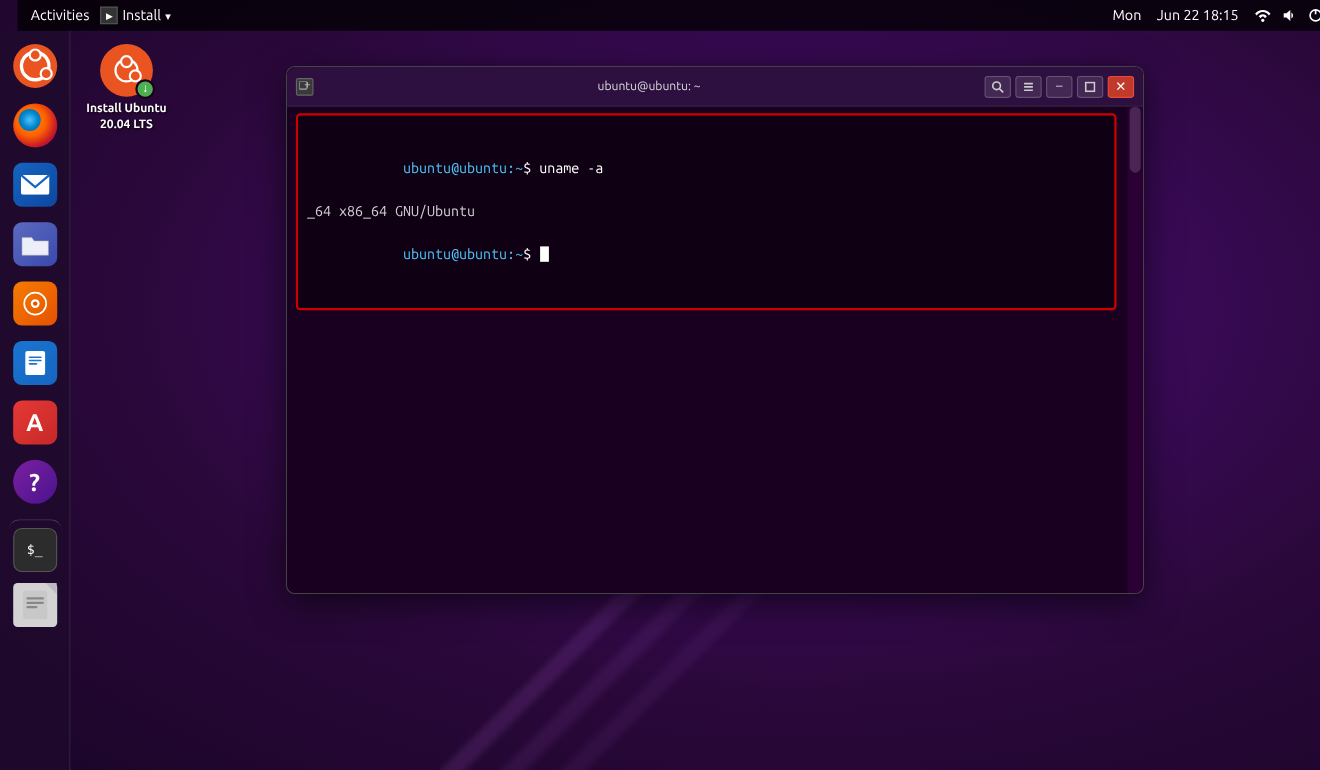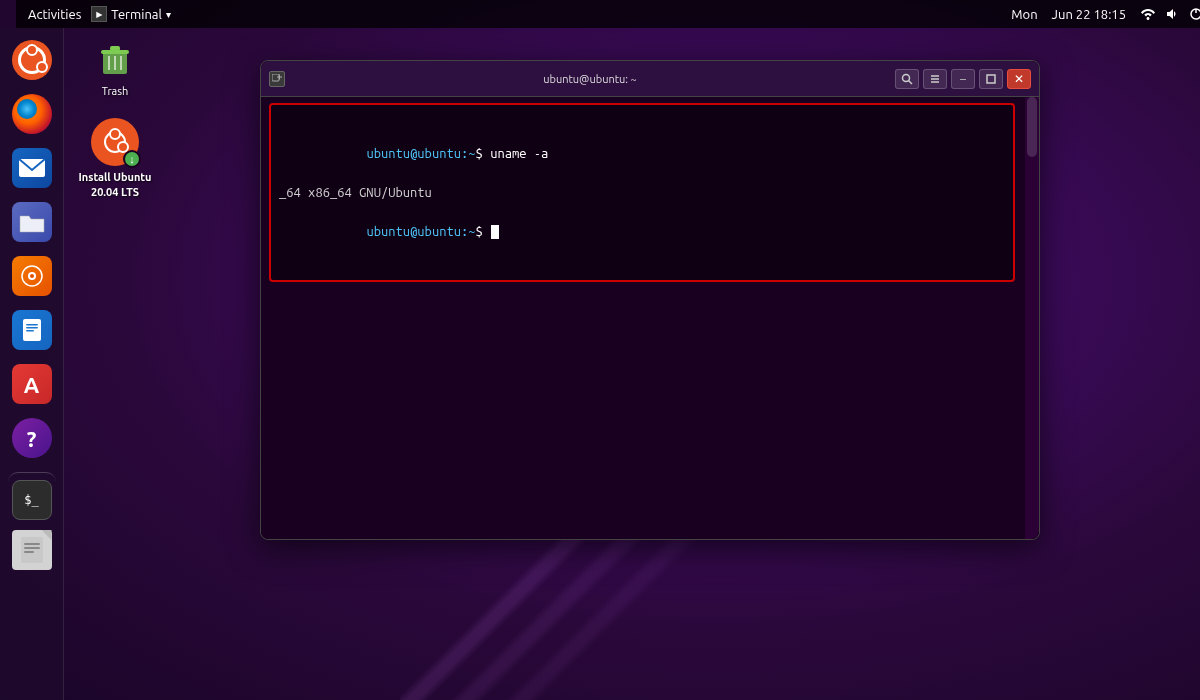--- a/index.html
+++ b/index.html
@@ -466,21 +466,21 @@
 </head>
 <body>
 
 <div class="desktop">
 
   <div class="topbar">
     <div class="topbar-left">
       <span class="topbar-activities">Activities</span>
       <span class="topbar-terminal">
         <span class="terminal-icon-box">▶</span>
-        <span>Terminal</span>
+        <span>Install</span>
         <span style="font-size:10px;">▾</span>
       </span>
     </div>
     <div class="topbar-right">
       <span>Mon</span>
       <span>Jun 22  18:15</span>
       <span style="display:flex;gap:8px;align-items:center;">
         <svg width="16" height="16" viewBox="0 0 16 16">
             <path d="M8 3C5 3 2.5 4.5 1 6.5l1.5 1.5C3.8 6.2 5.8 5 8 5s4.2 1.2 5.5 3L15 6.5C13.5 4.5 11 3 8 3zm0 4c-1.5 0-2.8.7-3.7 1.8L6 10.5C6.6 9.6 7.2 9 8 9s1.4.6 2 1.5l1.7-1.7C10.8 7.7 9.5 7 8 7zm0 4c-.8 0-1.5.7-1.5 1.5S7.2 14 8 14s1.5-.7 1.5-1.5S8.8 11 8 11z" fill="#fff"></path>
           </svg>
@@ -569,33 +569,20 @@
           <rect width="16" height="2" x="4" y="7" rx="1" fill="#888"></rect>
           <rect width="16" height="2" x="4" y="11" rx="1" fill="#888"></rect>
           <rect width="10" height="2" x="4" y="15" rx="1" fill="#888"></rect>
         </svg>
       </div>
     </div>
   </div>
 
   <div class="desktop-icons">
 
-    <div class="desktop-icon">
-      <div class="trash-icon-wrap">
-        <svg class="trash-svg" viewBox="0 0 36 36">
-          <rect x="6" y="10" width="24" height="22" rx="2" fill="#6ab04c" opacity="0.9"></rect>
-          <rect x="4" y="8" width="28" height="4" rx="2" fill="#7ecb52"></rect>
-          <rect x="13" y="4" width="10" height="5" rx="2" fill="#7ecb52"></rect>
-          <line x1="12" y1="14" x2="12" y2="28" stroke="#fff" stroke-width="2" opacity="0.6"></line>
-          <line x1="18" y1="14" x2="18" y2="28" stroke="#fff" stroke-width="2" opacity="0.6"></line>
-          <line x1="24" y1="14" x2="24" y2="28" stroke="#fff" stroke-width="2" opacity="0.6"></line>
-        </svg>
-      </div>
-      <span class="desktop-icon-label">Trash</span>
-    </div>
 
     <div class="desktop-icon">
       <div style="position:relative;">
         <div class="ubuntu-install-icon">
           <div class="ubuntu-circle" style="width:22px;height:22px;border-width:2px;"></div>
         </div>
         <div class="install-overlay">↓</div>
       </div>
       <span class="desktop-icon-label" style="white-space:pre-line;font-weight:bold;">Install Ubuntu
 20.04 LTS</span>

